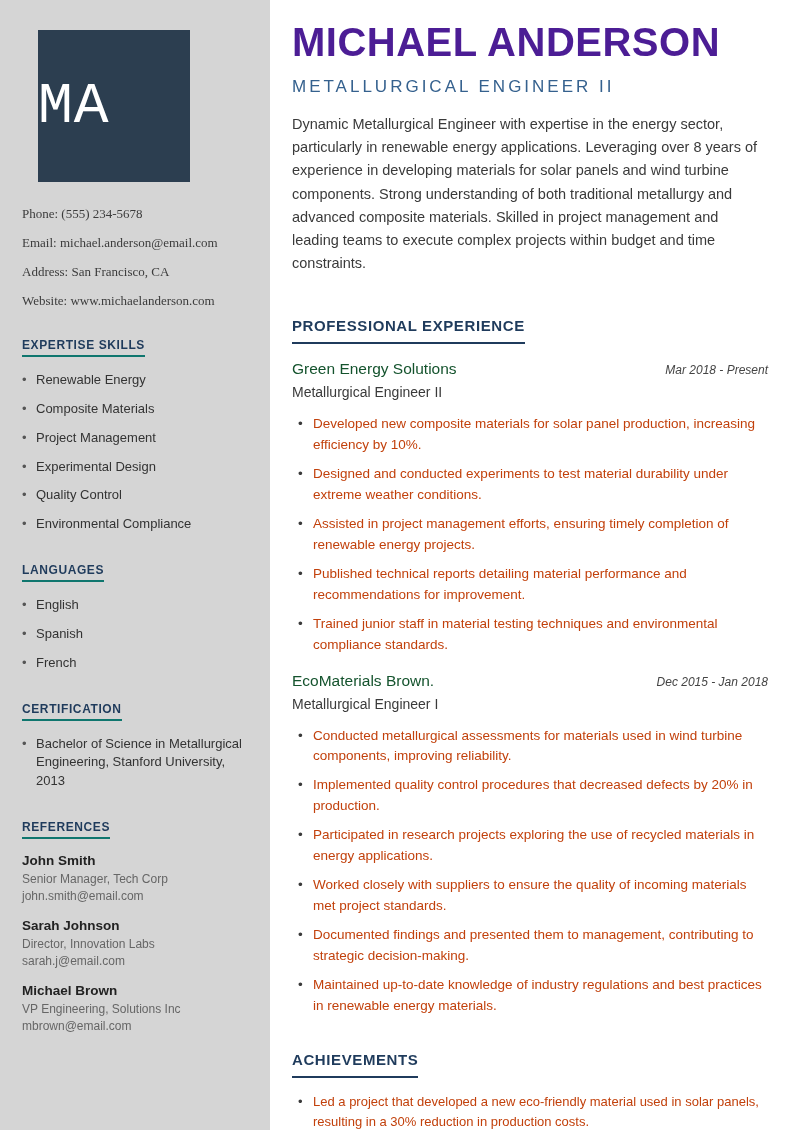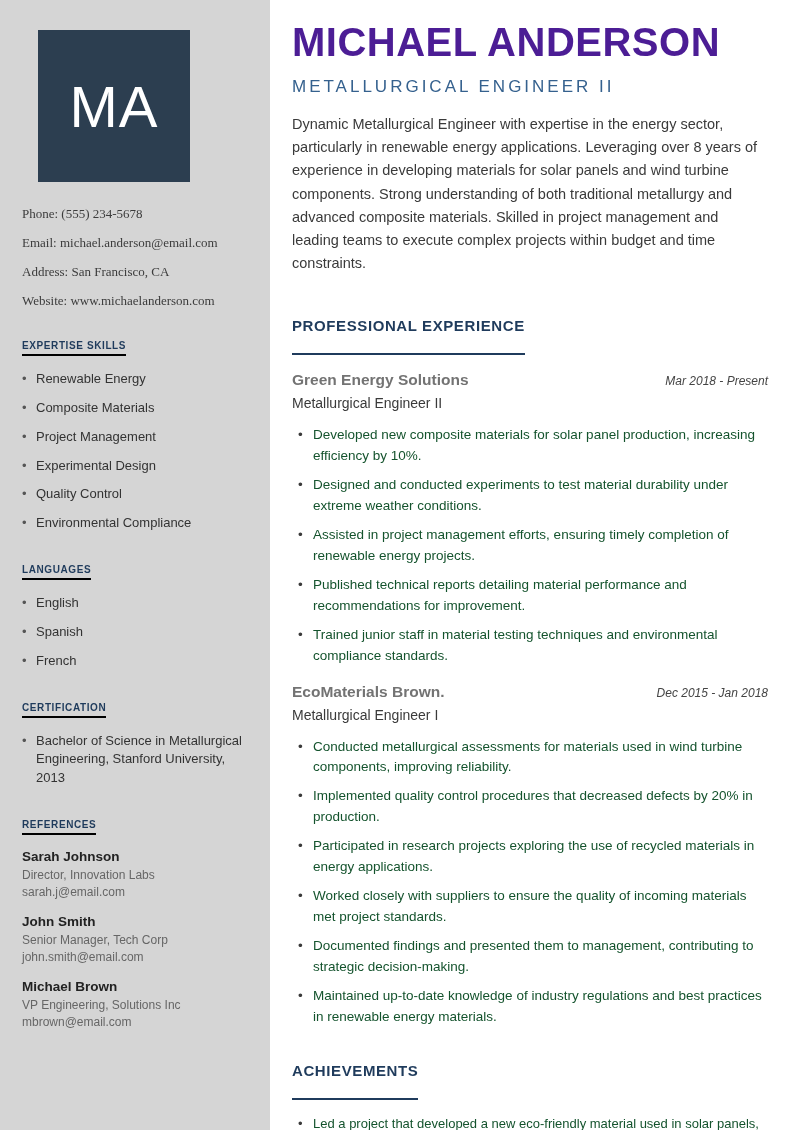--- a/index.html
+++ b/index.html
@@ -12,33 +12,33 @@
   .page { display: flex; width: 800px; min-height: 1130px; }
 
   
   .sidebar {
     width: 270px; min-width: 270px; background: #d5d5d5;
     padding: 30px 20px 20px 22px;
   }
   .avatar {
     width: 152px; height: 152px; background: #2c3e50;
     margin: 0 0 24px 16px;
-    display: flex; align-items: center; justify-content: center;
+    display: flex; align-items: center; justify-content: flex-start; font-family: Liberation Mono, monospace;
   }
   .avatar-initials {
     color: #ffffff; font-size: 58px; letter-spacing: 1px; font-weight: 400;
   }
   .contact-line { font-size: 13px; color: #3c3c3c; margin-bottom: 13px; font-family: Liberation Serif, serif; }
 
   .side-section { margin-top: 26px; }
   .side-heading {
     display: inline-block;
-    font-size: 10px; font-weight: bold; color: #1f3b5c;
+    font-size: 12px; font-weight: bold; color: #1f3b5c;
     letter-spacing: 0.6px;
-    border-bottom: 2px solid #000000; padding-bottom: 3px;
+    border-bottom: 2px solid #0f766e; padding-bottom: 3px;
     margin: 0 0 14px 0;
   }
   .side-list { list-style: none; margin: 0; padding: 0; }
   .side-item {
     position: relative; padding-left: 14px; margin-bottom: 10px;
     font-size: 13px; color: #333333; line-height: 1.45;
   }
   .side-item::before { content: "•"; position: absolute; left: 0; color: #555555; }
 
   .reference { margin-bottom: 15px; }
@@ -56,32 +56,32 @@
     margin-top: 12px; font-size: 17px; color: #35618e;
     letter-spacing: 3px;
   }
   .summary {
     margin: 16px 0 16px 0; font-size: 14.5px; color: #3a3a3a; line-height: 1.6;
   }
   .main-heading {
     display: inline-block;
     font-size: 15px; font-weight: bold; color: #1f3b5c;
     letter-spacing: 0.6px;
-    border-bottom: 2px solid #1f3b5c; padding-bottom: 19px;
+    border-bottom: 2px solid #1f3b5c; padding-bottom: 8px;
     margin: 26px 0 0 0;
   }
   .job { margin-top: 16px; }
   .job-header { display: flex; justify-content: space-between; align-items: baseline; }
-  .company { font-size: 15.5px; font-weight: bold; color: #737373; }
+  .company { font-size: 15.5px; font-weight: normal; color: #14532d; }
   .dates   { font-size: 12px; font-style: italic; color: #444444; }
   .role    { margin-top: 6px; font-size: 14px; color: #3a3a3a; }
   .bullets { list-style: none; margin: 14px 0 0 0; padding: 0 0 0 6px; }
   .bullets li {
     position: relative; padding-left: 15px; margin-bottom: 8px;
-    font-size: 13.5px; color: #14532d; line-height: 1.55;
+    font-size: 13.5px; color: #c2410c; line-height: 1.55;
   }
   .bullets li::before { content: "•"; position: absolute; left: 0; top: 0; color: #3a3a3a; }
   .achievements-list li { font-size: 13px; }
 </style>
 </head>
 <body>
 
 <div class="page">
 
   <aside class="sidebar">
@@ -133,29 +133,29 @@
 
           <li class="side-item">Bachelor of Science in Metallurgical Engineering, Stanford University, 2013</li>
         </ul>
     </section>
 
     <section class="side-section">
       <h2 class="side-heading">REFERENCES</h2>
       <div>
 
           <div class="reference">
+            <div class="ref-name">John Smith</div>
+            <div class="ref-title">Senior Manager, Tech Corp</div>
+            <div class="ref-email">john.smith@email.com</div>
+          </div>
+
+          <div class="reference">
             <div class="ref-name">Sarah Johnson</div>
             <div class="ref-title">Director, Innovation Labs</div>
             <div class="ref-email">sarah.j@email.com</div>
-          </div>
-
-          <div class="reference">
-            <div class="ref-name">John Smith</div>
-            <div class="ref-title">Senior Manager, Tech Corp</div>
-            <div class="ref-email">john.smith@email.com</div>
           </div>
 
           <div class="reference">
             <div class="ref-name">Michael Brown</div>
             <div class="ref-title">VP Engineering, Solutions Inc</div>
             <div class="ref-email">mbrown@email.com</div>
           </div>
         </div>
     </section>
 

